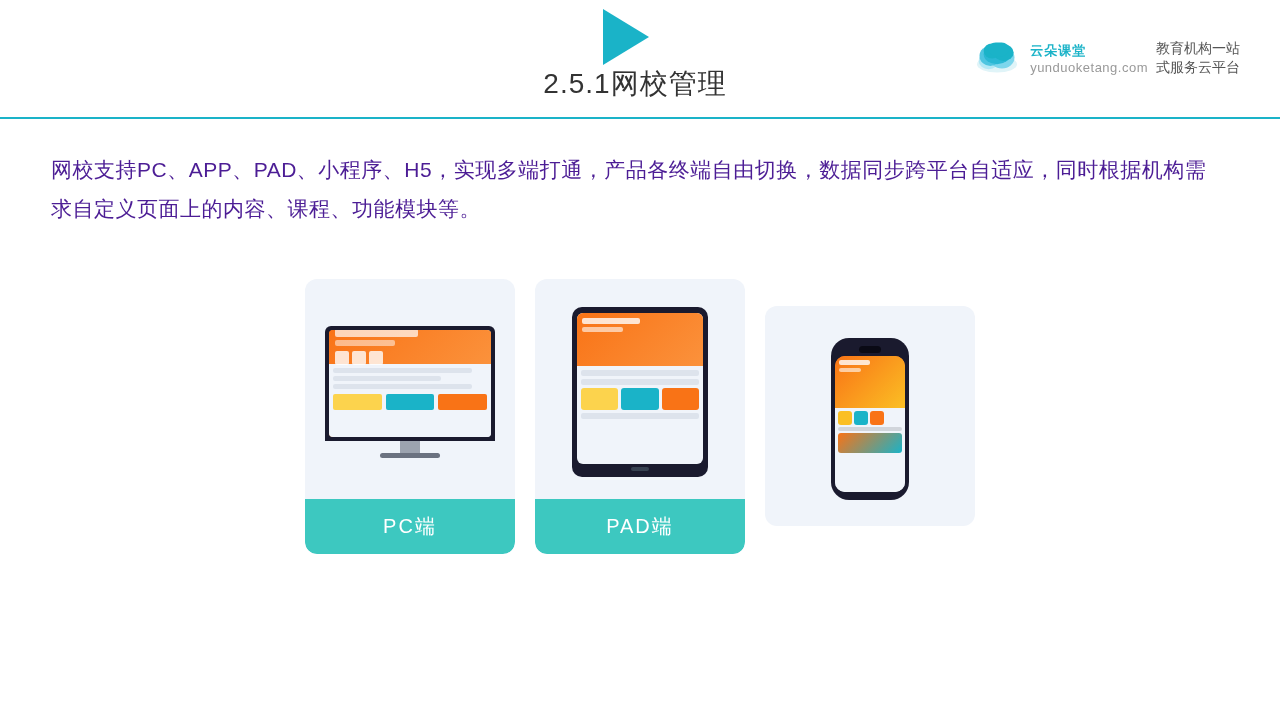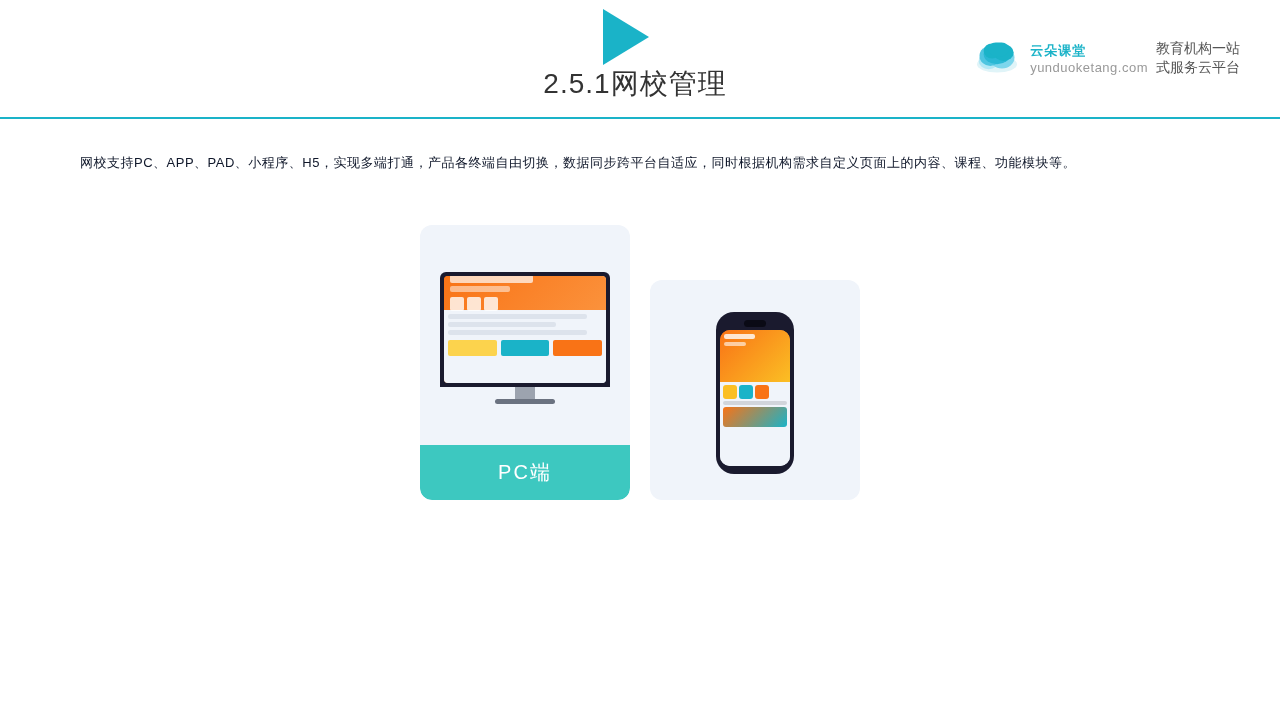--- a/index.html
+++ b/index.html
@@ -74,32 +74,32 @@
       align-items: flex-start;
     }
     .brand-slogan {
       font-size: 14px;
       color: #555;
       line-height: 1.4;
     }
 
     
     .description {
-      padding: 32px 60px 20px 80px;
-      font-size: 13px;
-      color: #0f172a;
+      padding: 32px 60px 20px 51px;
+      font-size: 21px;
+      color: #4c1d95;
       line-height: 1.85;
       letter-spacing: 0.5px;
     }
 
     
     .cards-container {
       display: flex;
       justify-content: center;
-      align-items: flex-end;
+      align-items: center;
       gap: 20px;
       padding: 20px 50px 0 50px;
       margin-top: 10px;
     }
 
     .card {
       background: #f0f4fa;
       border-radius: 12px;
       width: 210px;
       display: flex;
@@ -409,20 +409,48 @@
           </div>
         </div>
         <div class="monitor-stand"></div>
         <div class="monitor-base"></div>
       </div>
     </div>
     <div class="card-label">PC端</div>
   </div>
 
 
+  <div class="card">
+    <div class="card-image-area">
+      <div class="device-tablet">
+        <div class="tablet-outer">
+          <div class="tablet-screen">
+            <div class="tablet-top-bar">
+              <div style="padding:5px;display:flex;flex-direction:column;gap:3px;">
+                <div style="height:6px;background:rgba(255,255,255,0.8);border-radius:2px;width:50%;"></div>
+                <div style="height:5px;background:rgba(255,255,255,0.6);border-radius:2px;width:35%;"></div>
+              </div>
+            </div>
+            <div class="tablet-bottom">
+              <div class="tablet-line"></div>
+              <div class="tablet-line"></div>
+              <div class="tablet-boxes">
+                <div class="tablet-box" style="background:#fcd34d;"></div>
+                <div class="tablet-box" style="background:#1ab3c8;"></div>
+                <div class="tablet-box" style="background:#f97316;"></div>
+              </div>
+              <div class="tablet-line"></div>
+            </div>
+          </div>
+          <div class="tablet-home-btn"></div>
+        </div>
+      </div>
+    </div>
+    <div class="card-label">PAD端</div>
+  </div>
 
 
   <div class="card">
     <div class="card-image-area">
       <div class="device-phone">
         <div class="phone-outer" style="width:78px;height:162px;border-radius:18px;">
           <div class="phone-notch" style="width:22px;height:7px;border-radius:4px;background:#0a0a15;margin-bottom:3px;"></div>
           <div class="phone-screen" style="border-radius:10px;">
             <div class="phone-screen-inner">
               <div class="phone-header-bar" style="height:38%;background:linear-gradient(135deg,#f97316,#fbbf24);">

